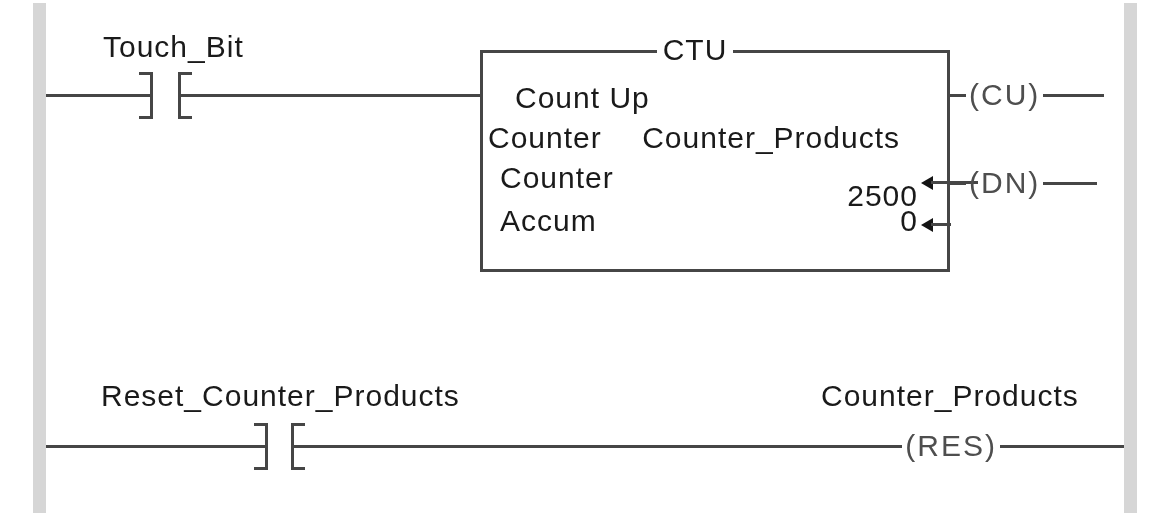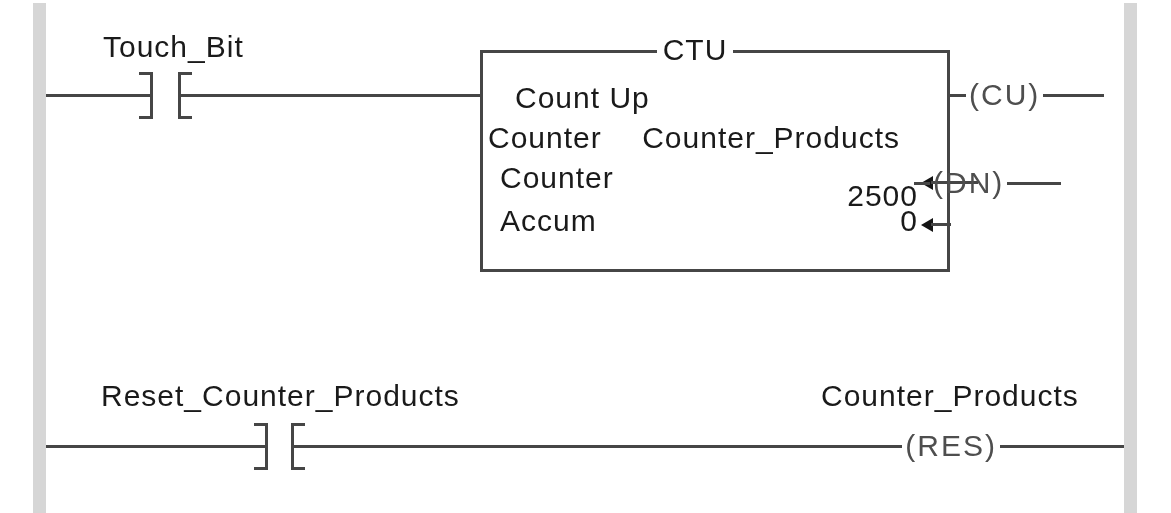--- a/index.html
+++ b/index.html
@@ -75,21 +75,21 @@
   <div class="wire h" style="left:931px;top:181px;width:47px;"></div>
   <div class="arrow-head" style="left:921px;top:218px;"></div>
   <div class="wire h" style="left:931px;top:223px;width:20px;"></div>
 
   <div class="coil" style="left:950px;top:78px;width:154px;">
     <div class="lead" style="width:16px;"></div>
     <div class="coil-text">(CU)</div>
     <div class="lead grow"></div>
   </div>
 
-  <div class="coil" style="left:914px;top:166px;width:147px;">
+  <div class="coil" style="left:950px;top:166px;width:147px;">
     <div class="lead" style="width:16px;"></div>
     <div class="coil-text">(DN)</div>
     <div class="lead grow"></div>
   </div>
 
   <div class="tag-label" style="left:83px;top:379px;text-align:center;">Reset_Counter_Products</div>
   <div class="tag-label" style="left:803px;top:379px;">Counter_Products</div>
 
   <div class="wire h" style="left:46px;top:445px;width:220px;"></div>
 

